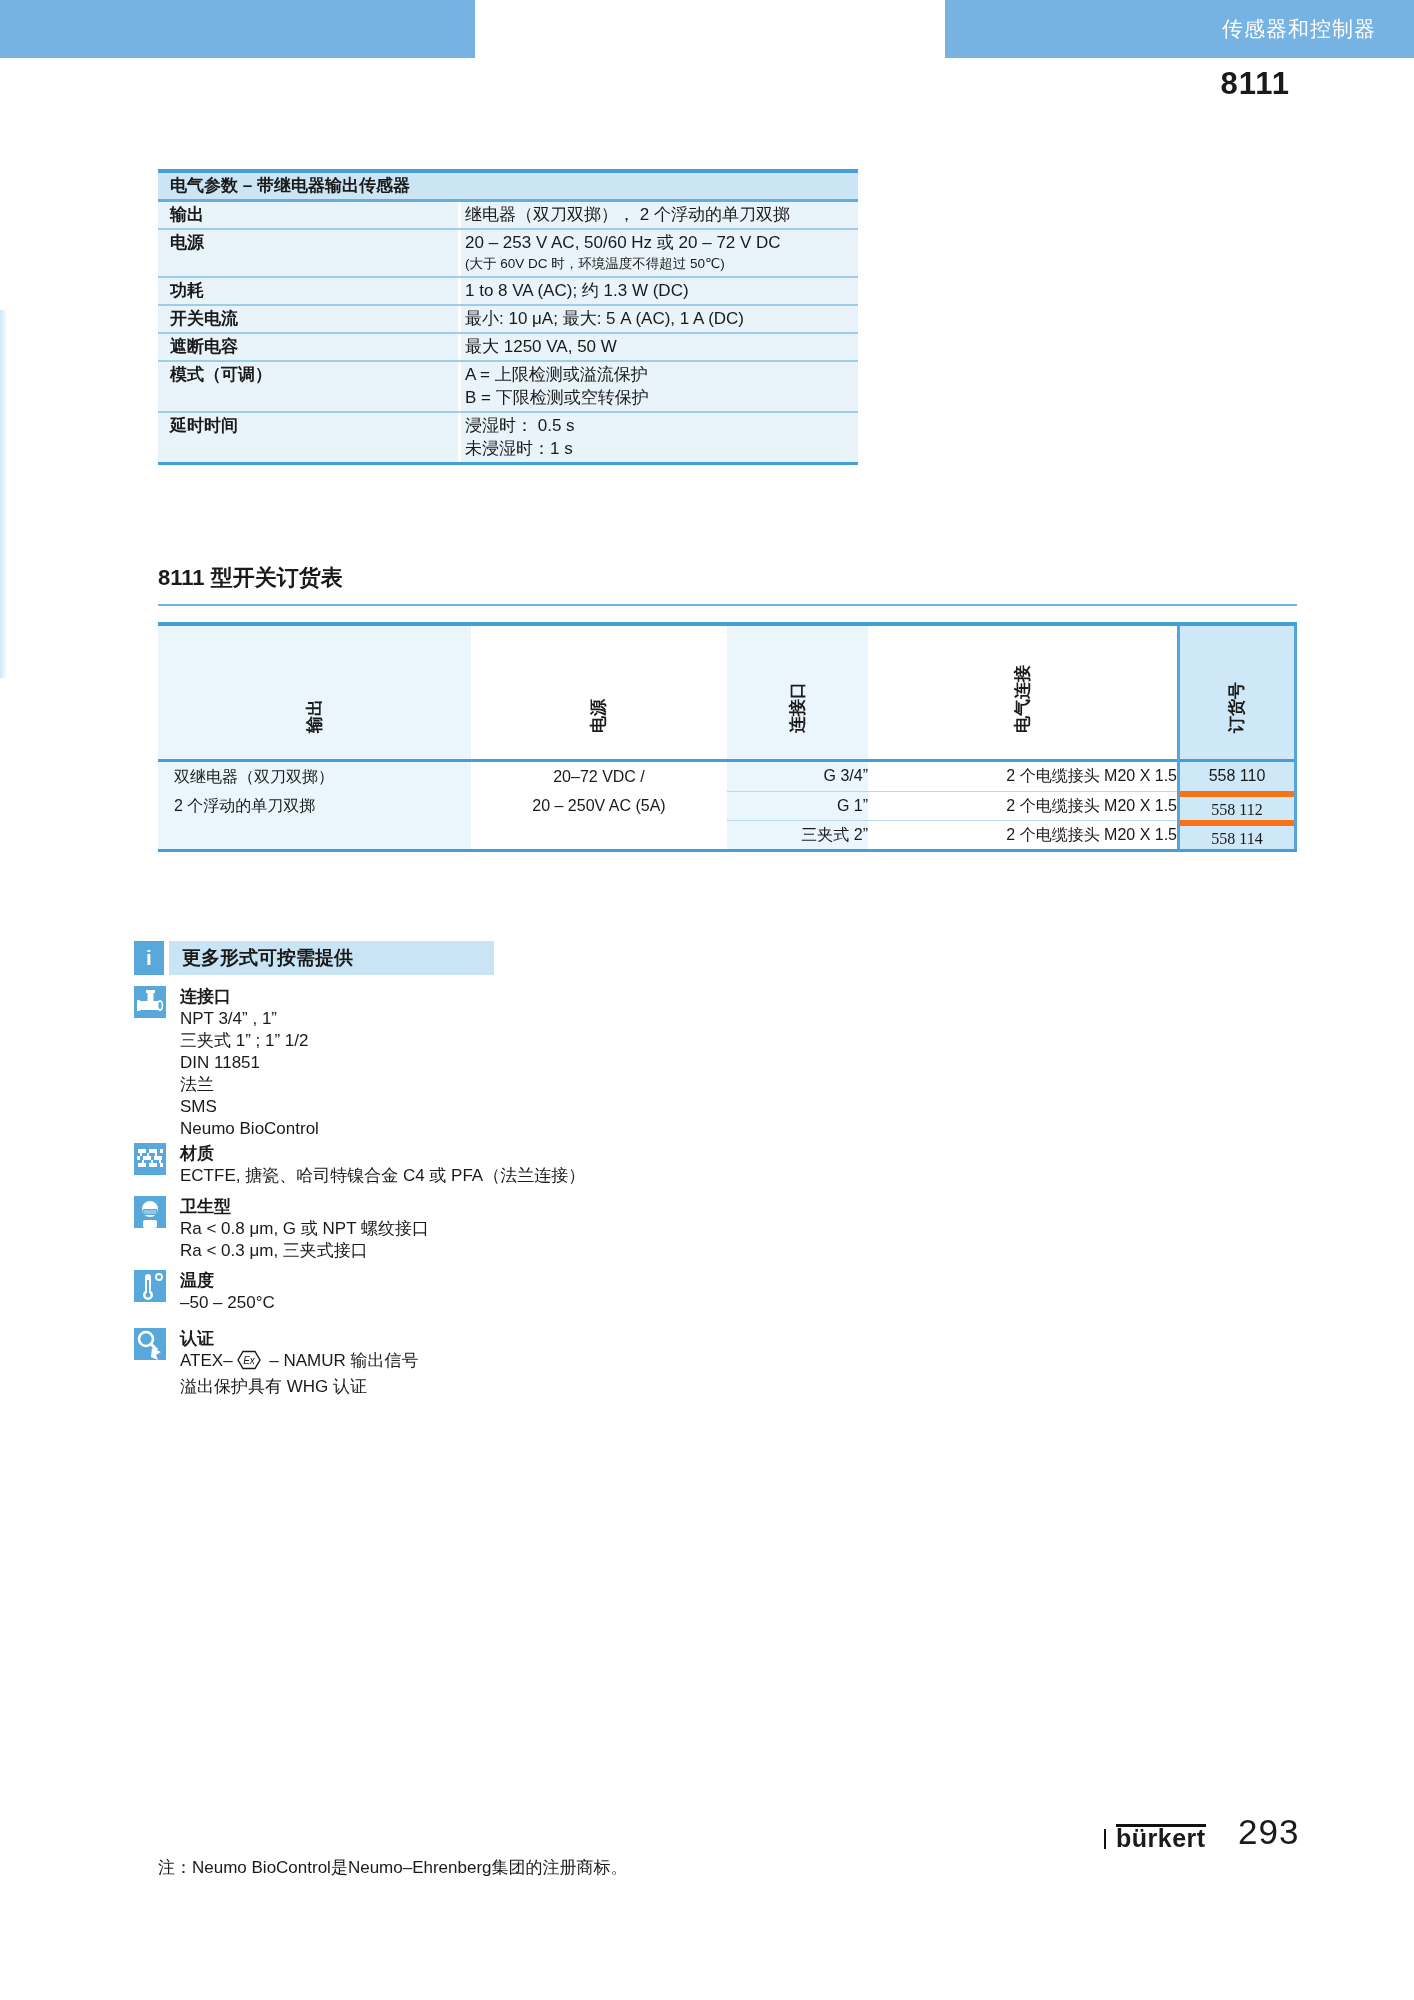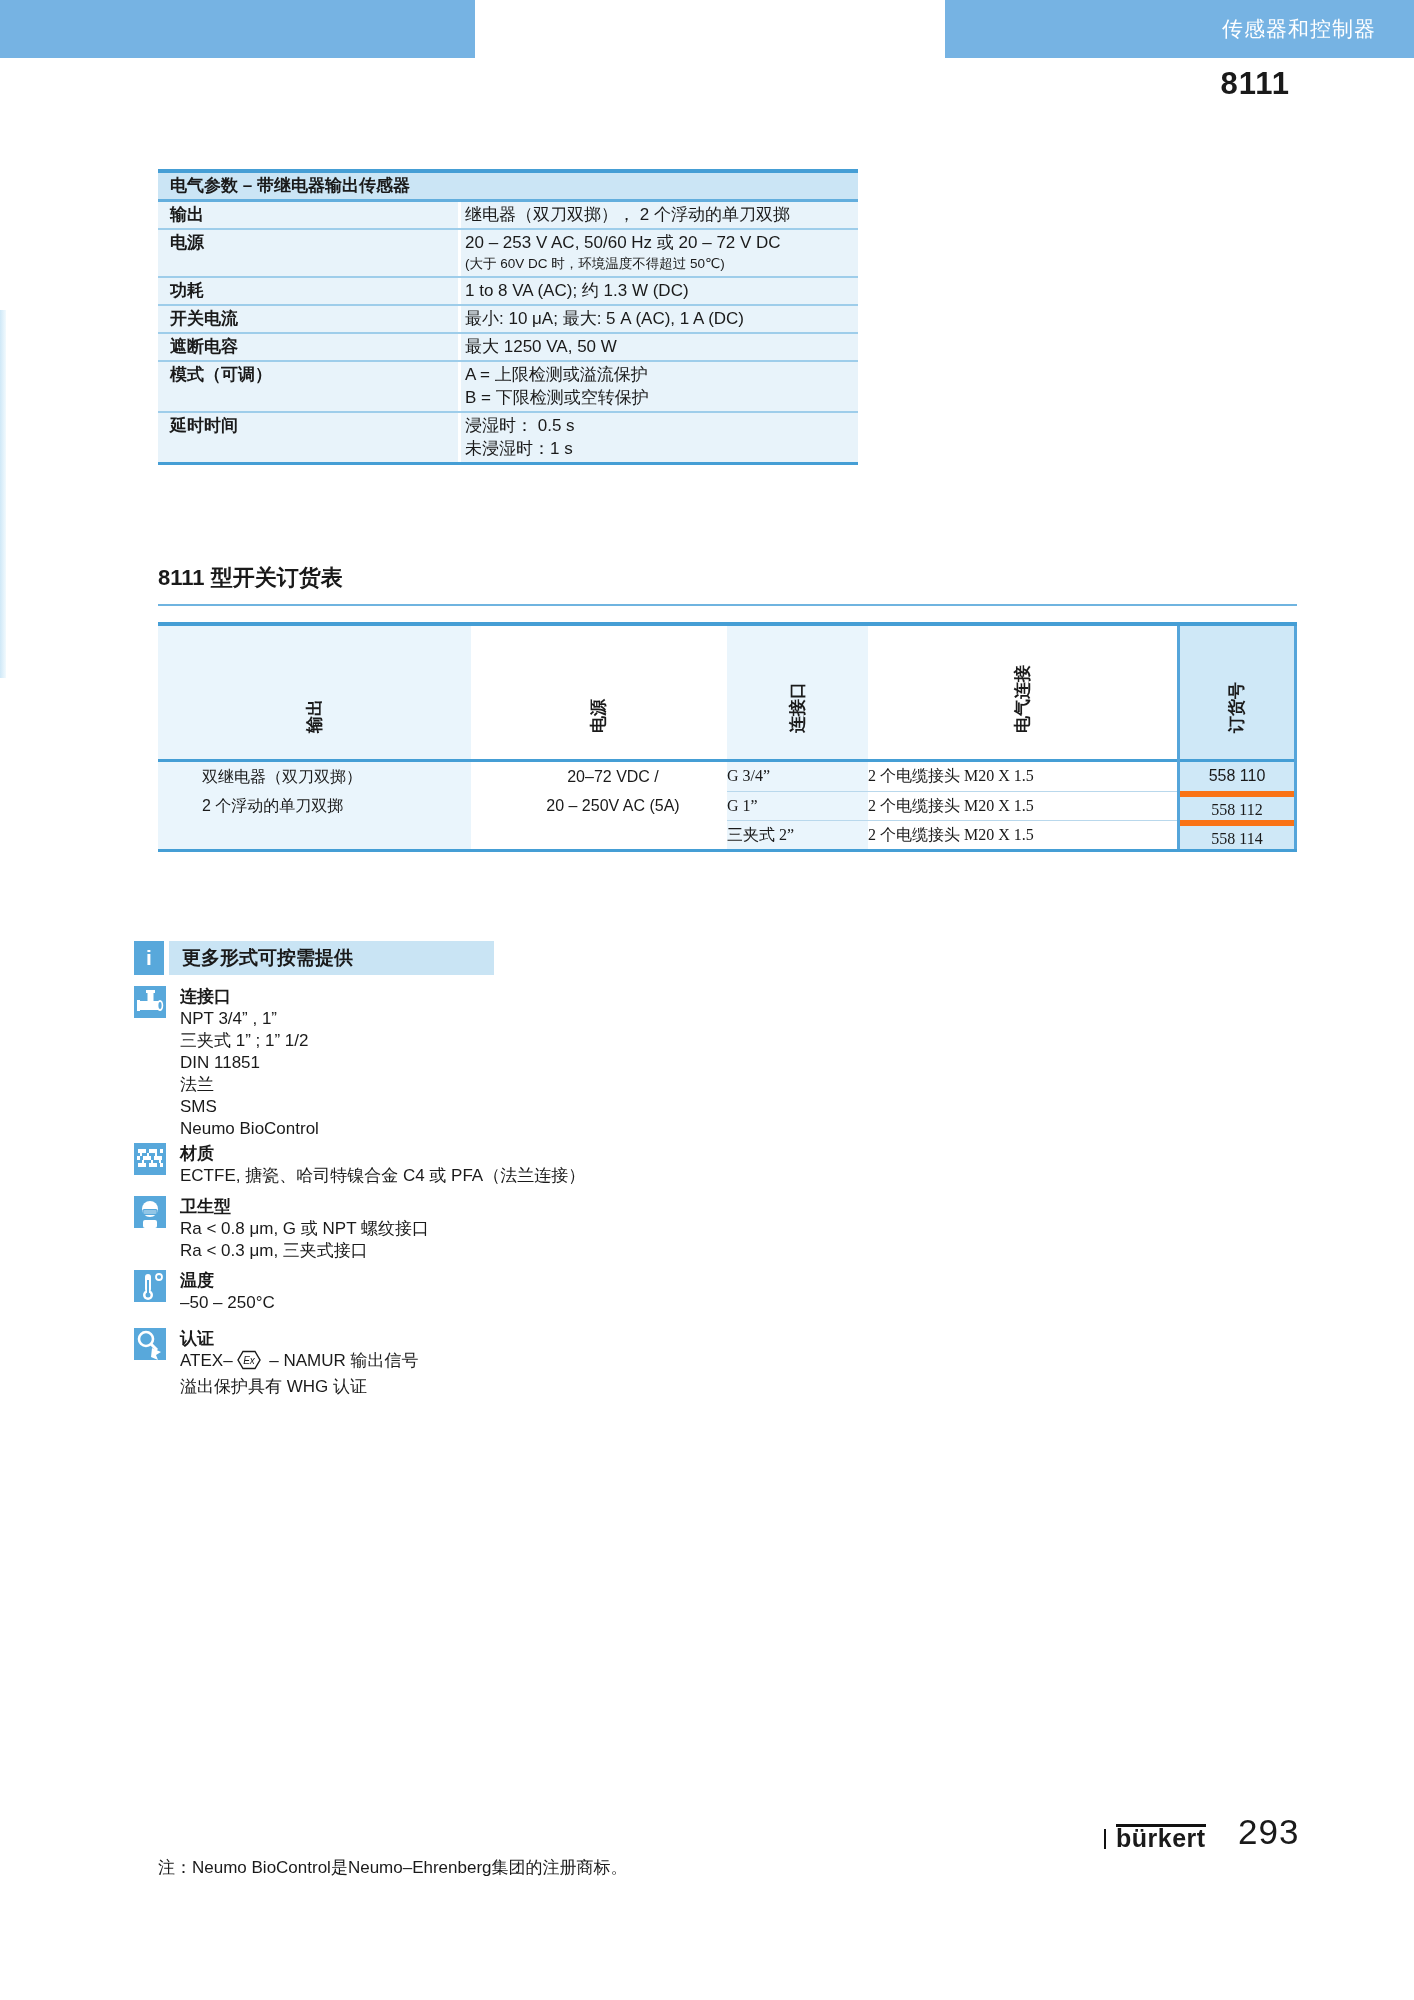--- a/index.html
+++ b/index.html
@@ -36,24 +36,24 @@
   .otable{position:absolute;left:158px;top:622px;width:1139px;box-sizing:border-box;
     border-top:4px solid #459ed5;border-bottom:3px solid #459ed5;
     display:grid;grid-template-columns:313px 256px 141px 309px 120px;
     grid-template-rows:136px 29px 29px 29px;font-size:16px;}
   .ohead{position:relative;border-bottom:3px solid #459ed5;box-sizing:border-box;}
   .bg-lt{background:#eaf5fc;}
   .bg-wh{background:#ffffff;}
   .vtext{position:absolute;display:inline-block;left:calc(50% - 9px);bottom:8px;
     transform-origin:0 0;transform:rotate(-90deg);white-space:nowrap;
     font-weight:bold;font-size:17px;line-height:18px;}
-  .ocell{box-sizing:border-box;padding-left:28px;}
+  .ocell{box-sizing:border-box;}
   .oc-span{padding-left:16px;line-height:29px;}
   .oc-span.center{padding-left:0;text-align:center;}
-  .obr{text-align:left;line-height:28px;box-sizing:border-box;font-family:Liberation Serif, serif;}
+  .obr{text-align:right;line-height:28px;box-sizing:border-box;}
   .obr.sep{border-top:1px solid #b9d8ec;line-height:27px;}
   .obox{grid-area:1/5/5/6;box-sizing:border-box;border-left:3px solid #55a5da;
     border-right:3px solid #55a5da;background:#cfe8f7;display:flex;flex-direction:column;}
   .obox-head{position:relative;height:136px;box-sizing:border-box;border-bottom:3px solid #459ed5;}
   .obox-row{height:29px;box-sizing:border-box;text-align:center;line-height:28px;}
   .obox-row.sep{border-top:6px solid #f97316;line-height:26px;font-family:Liberation Serif, serif;}
   
   .info-bar{position:absolute;left:134px;top:941px;display:flex;gap:5px;height:34px;}
   .i-sq{width:30px;height:34px;background:#58a8db;color:#fff;font-weight:bold;font-size:21px;
     display:flex;align-items:center;justify-content:center;}

